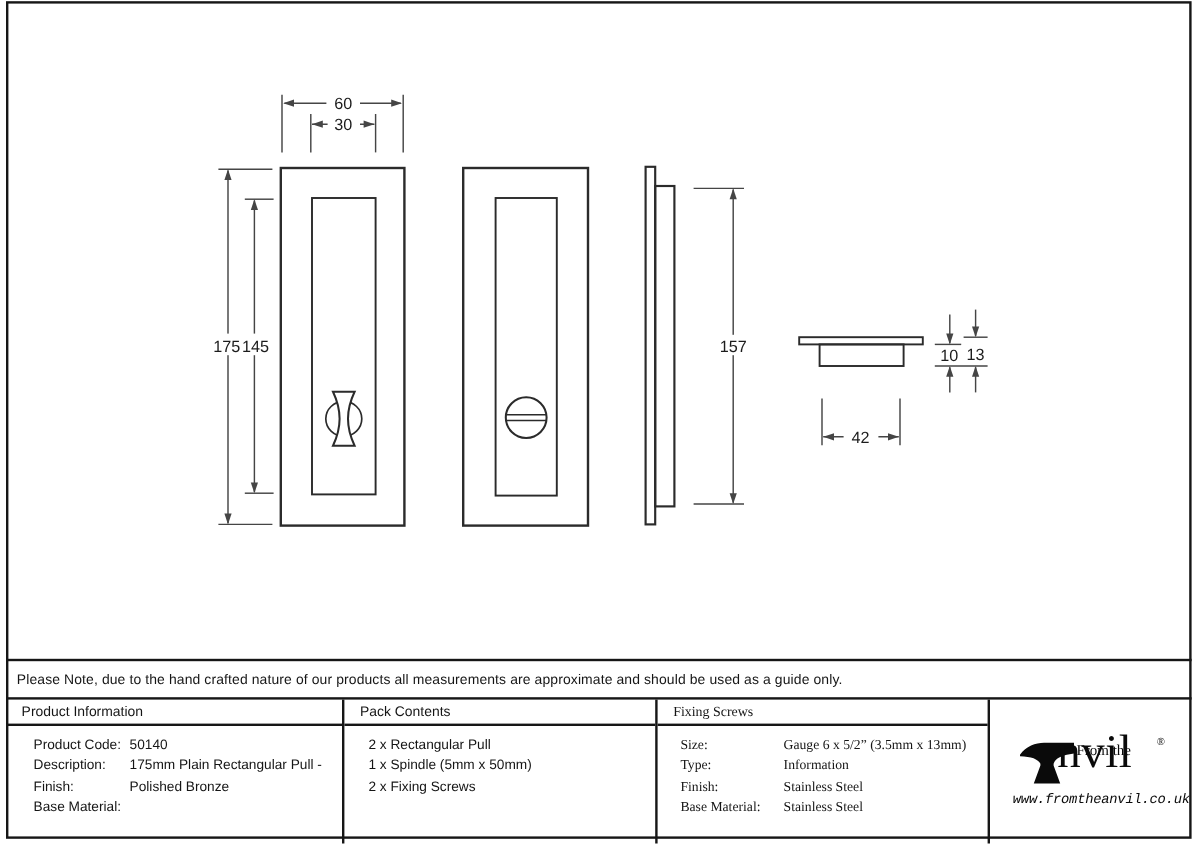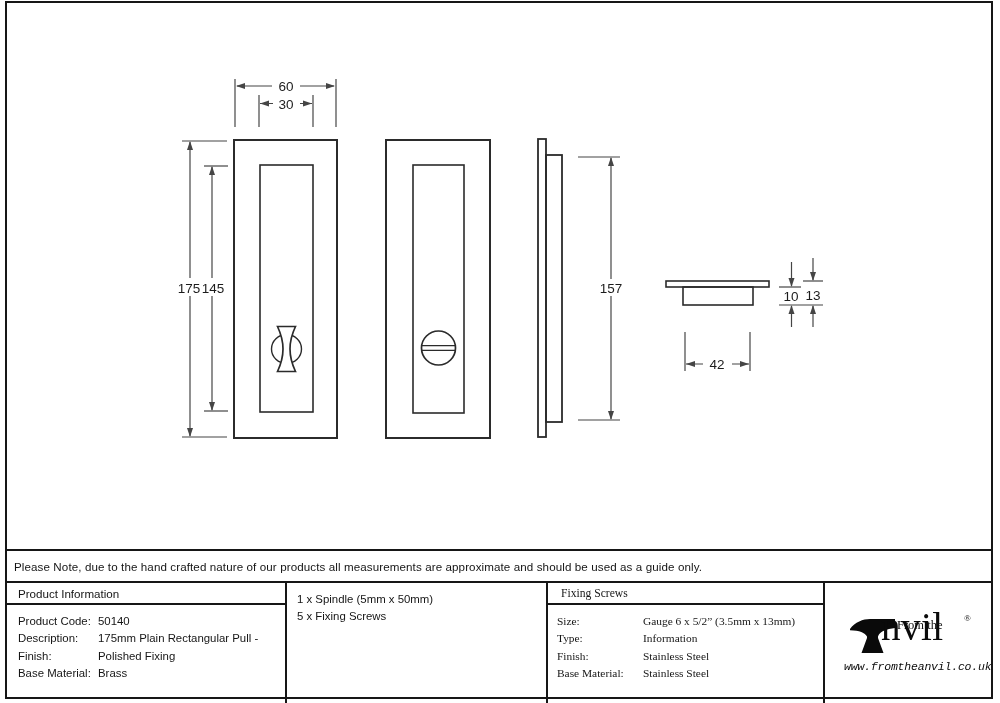--- a/index.html
+++ b/index.html
@@ -13,21 +13,21 @@
   .note-bar span{padding-left:9px;font-size:11.6px;letter-spacing:0.1px;}
 
   
   .info-table{position:absolute;left:5px;top:581px;width:988px;height:150px;border-top:2px solid #161616;border-bottom:2px solid #161616;box-sizing:border-box;display:flex;}
   .col{box-sizing:border-box;height:100%;}
   .col.c1{width:282px;border-right:2px solid #161616;}
   .col.c2{width:261px;border-right:2px solid #161616;}
   .col.c3{width:277px;border-right:2px solid #161616;font-family:Liberation Serif, serif;}
   .col.c4{width:166px;position:relative;text-align:right;}
   .cell-header{height:22px;border-bottom:2px solid #161616;box-sizing:border-box;display:flex;align-items:center;padding-left:13px;font-size:11.6px;}
-  .cell-body{padding:8px 6px 0 13px;font-size:11.4px;line-height:17.4px;}
+  .cell-body{padding:8px 6px 0 13px;font-size:11.4px;line-height:17.4px;margin-left:10px;}
   .c2 .cell-body{padding-left:10px;}
   .c3 .cell-body{padding-left:9px;}
   .kv{display:flex;}
   .kv .k{width:80px;flex:none;}
   .c3 .kv .k{width:86px;}
   .kv .v{flex:1;}
 
   
   .logo-box{position:absolute;inset:0;}
   .anvil-mark{position:absolute;left:24px;top:33px;}
@@ -159,33 +159,34 @@
       <div class="kv">
         <span class="k">Product Code:</span>
         <span class="v">50140</span>
       </div>
       <div class="kv">
         <span class="k">Description:</span>
         <span class="v">175mm Plain Rectangular Pull -</span>
       </div>
       <div class="kv">
         <span class="k">Finish:</span>
-        <span class="v">Polished Fixing</span>
+        <span class="v">Polished Bronze</span>
       </div>
       <div class="kv">
         <span class="k">Base Material:</span>
-        <span class="v">Brass</span>
       </div>
     </div>
   </div>
 
   <div class="col c2">
+    <div class="cell-header">Pack Contents</div>
     <div class="cell-body">
+      <div>2 x Rectangular Pull</div>
       <div>1 x Spindle (5mm x 50mm)</div>
-      <div>5 x Fixing Screws</div>
+      <div>2 x Fixing Screws</div>
     </div>
   </div>
 
   <div class="col c3">
     <div class="cell-header">Fixing Screws</div>
     <div class="cell-body">
       <div class="kv">
         <span class="k">Size:</span>
         <span class="v">Gauge 6 x 5/2” (3.5mm x 13mm)</span>
       </div>

